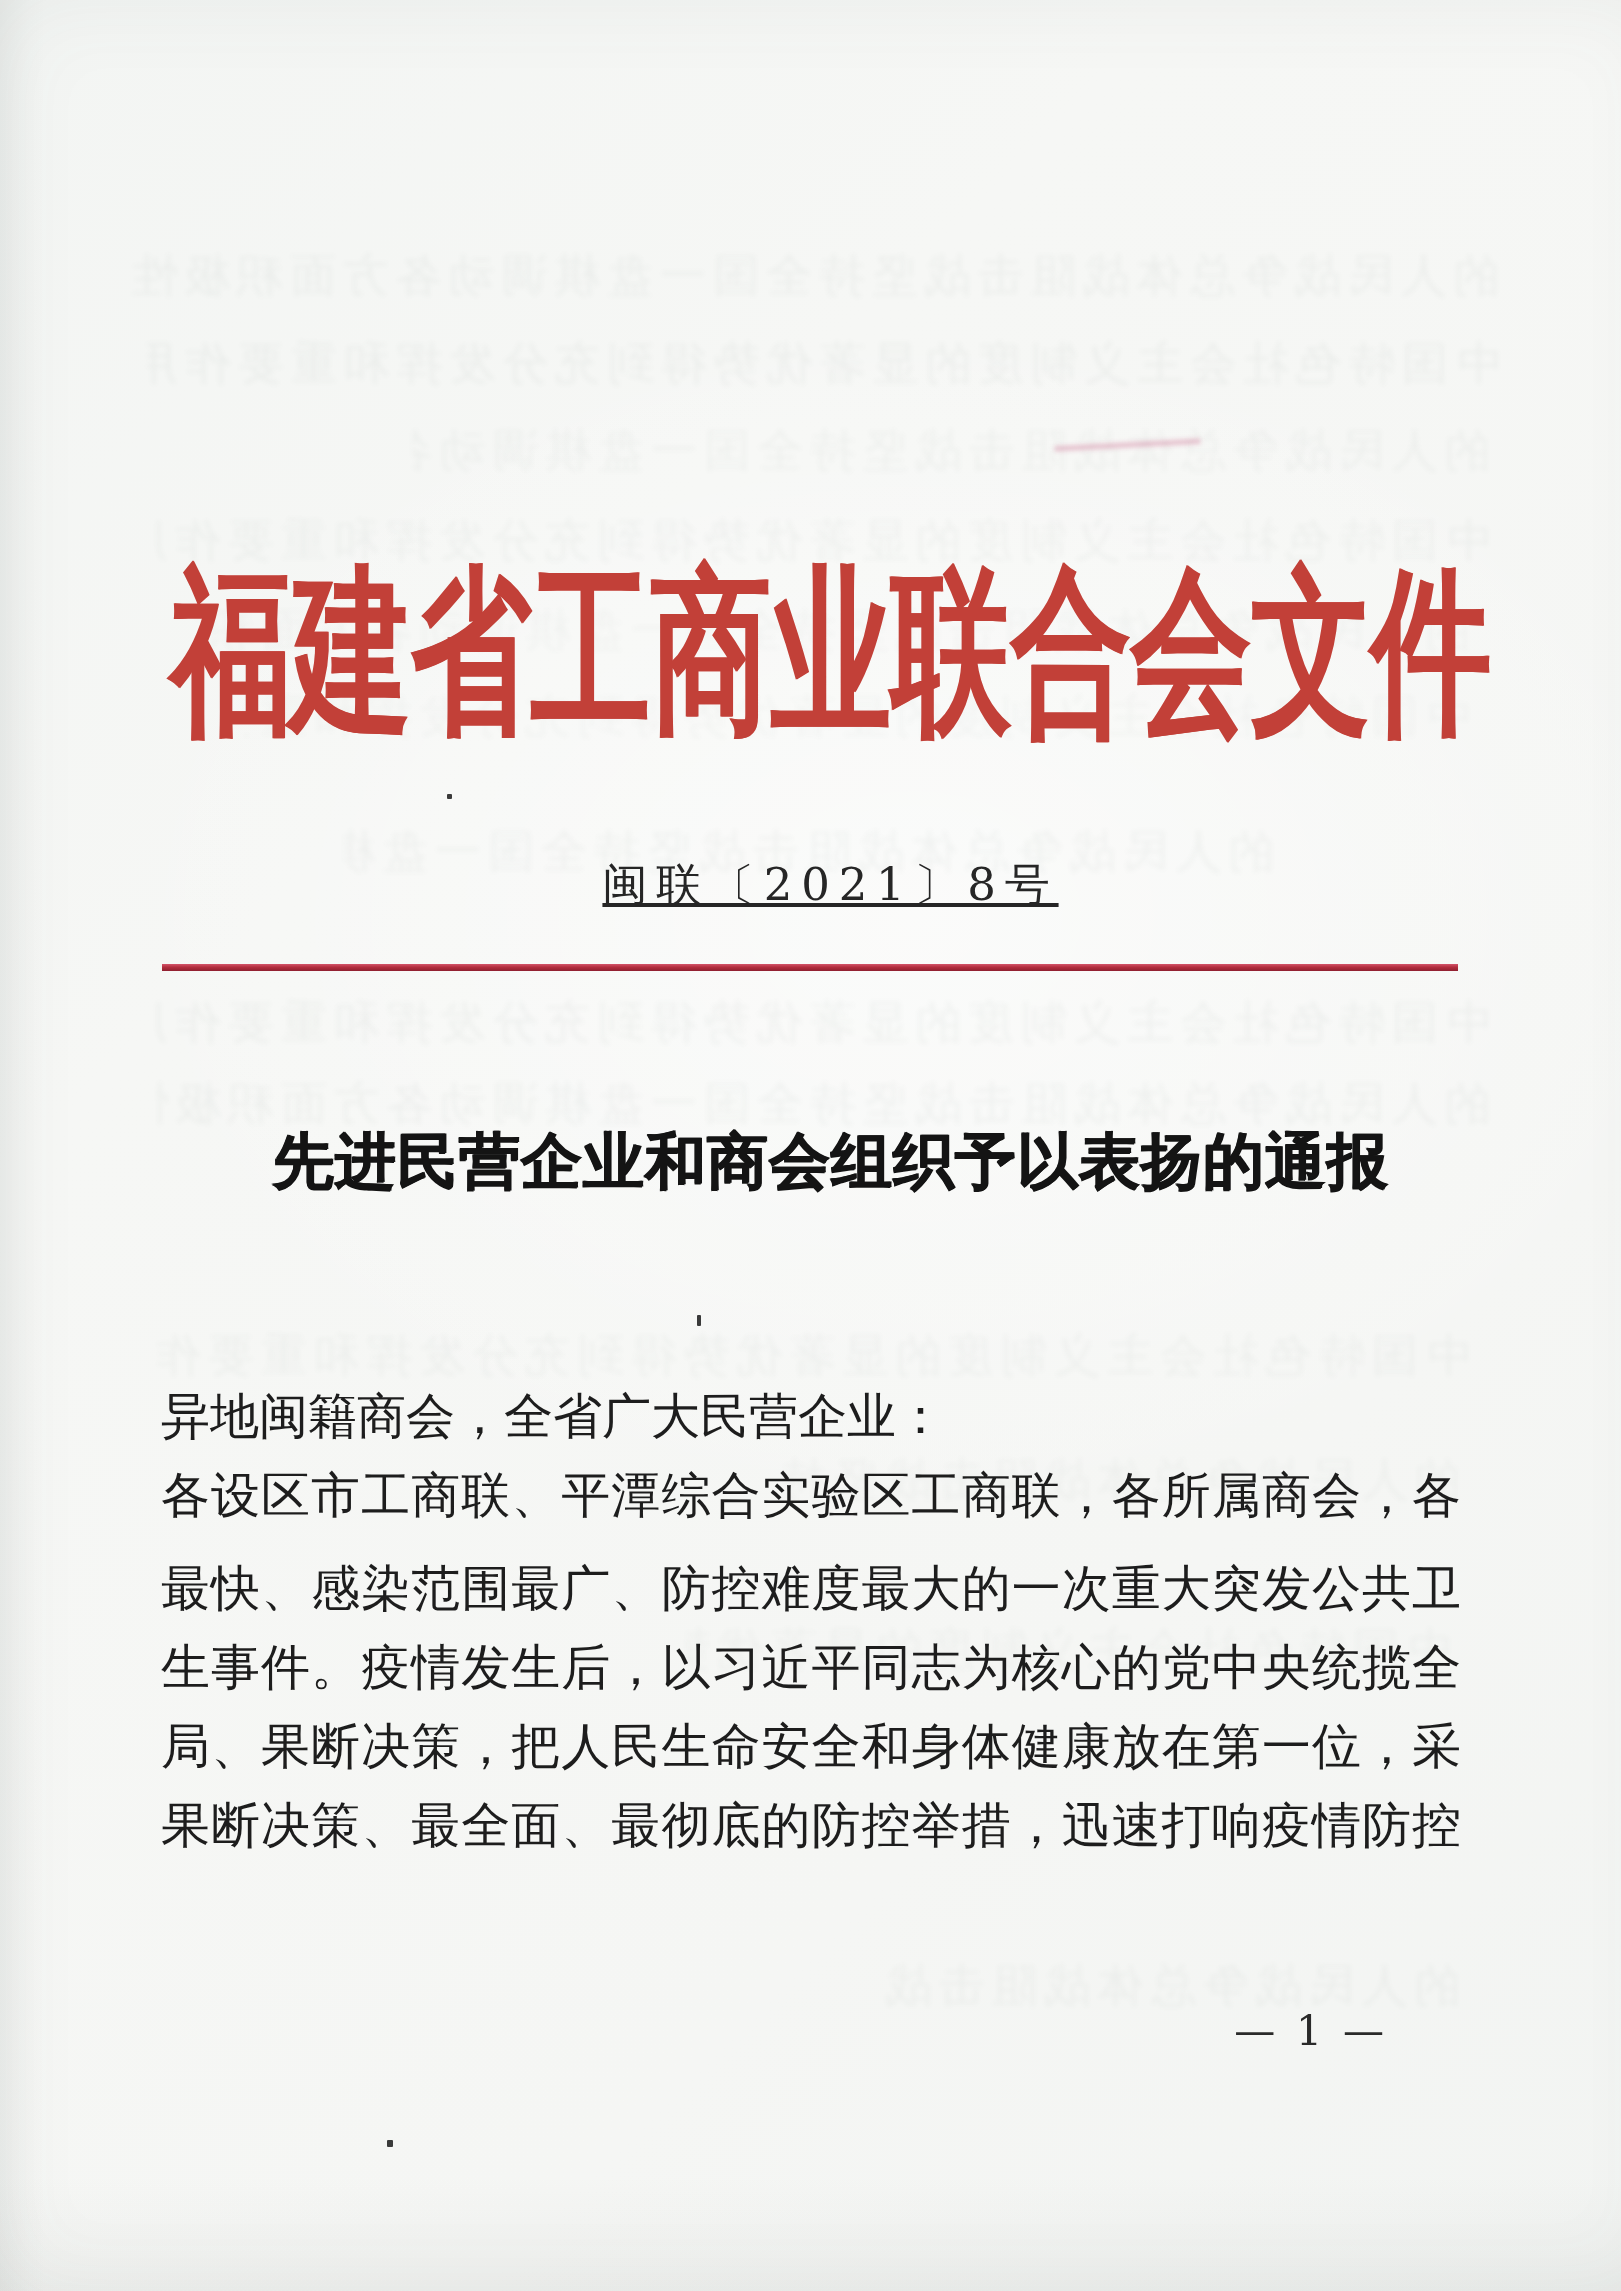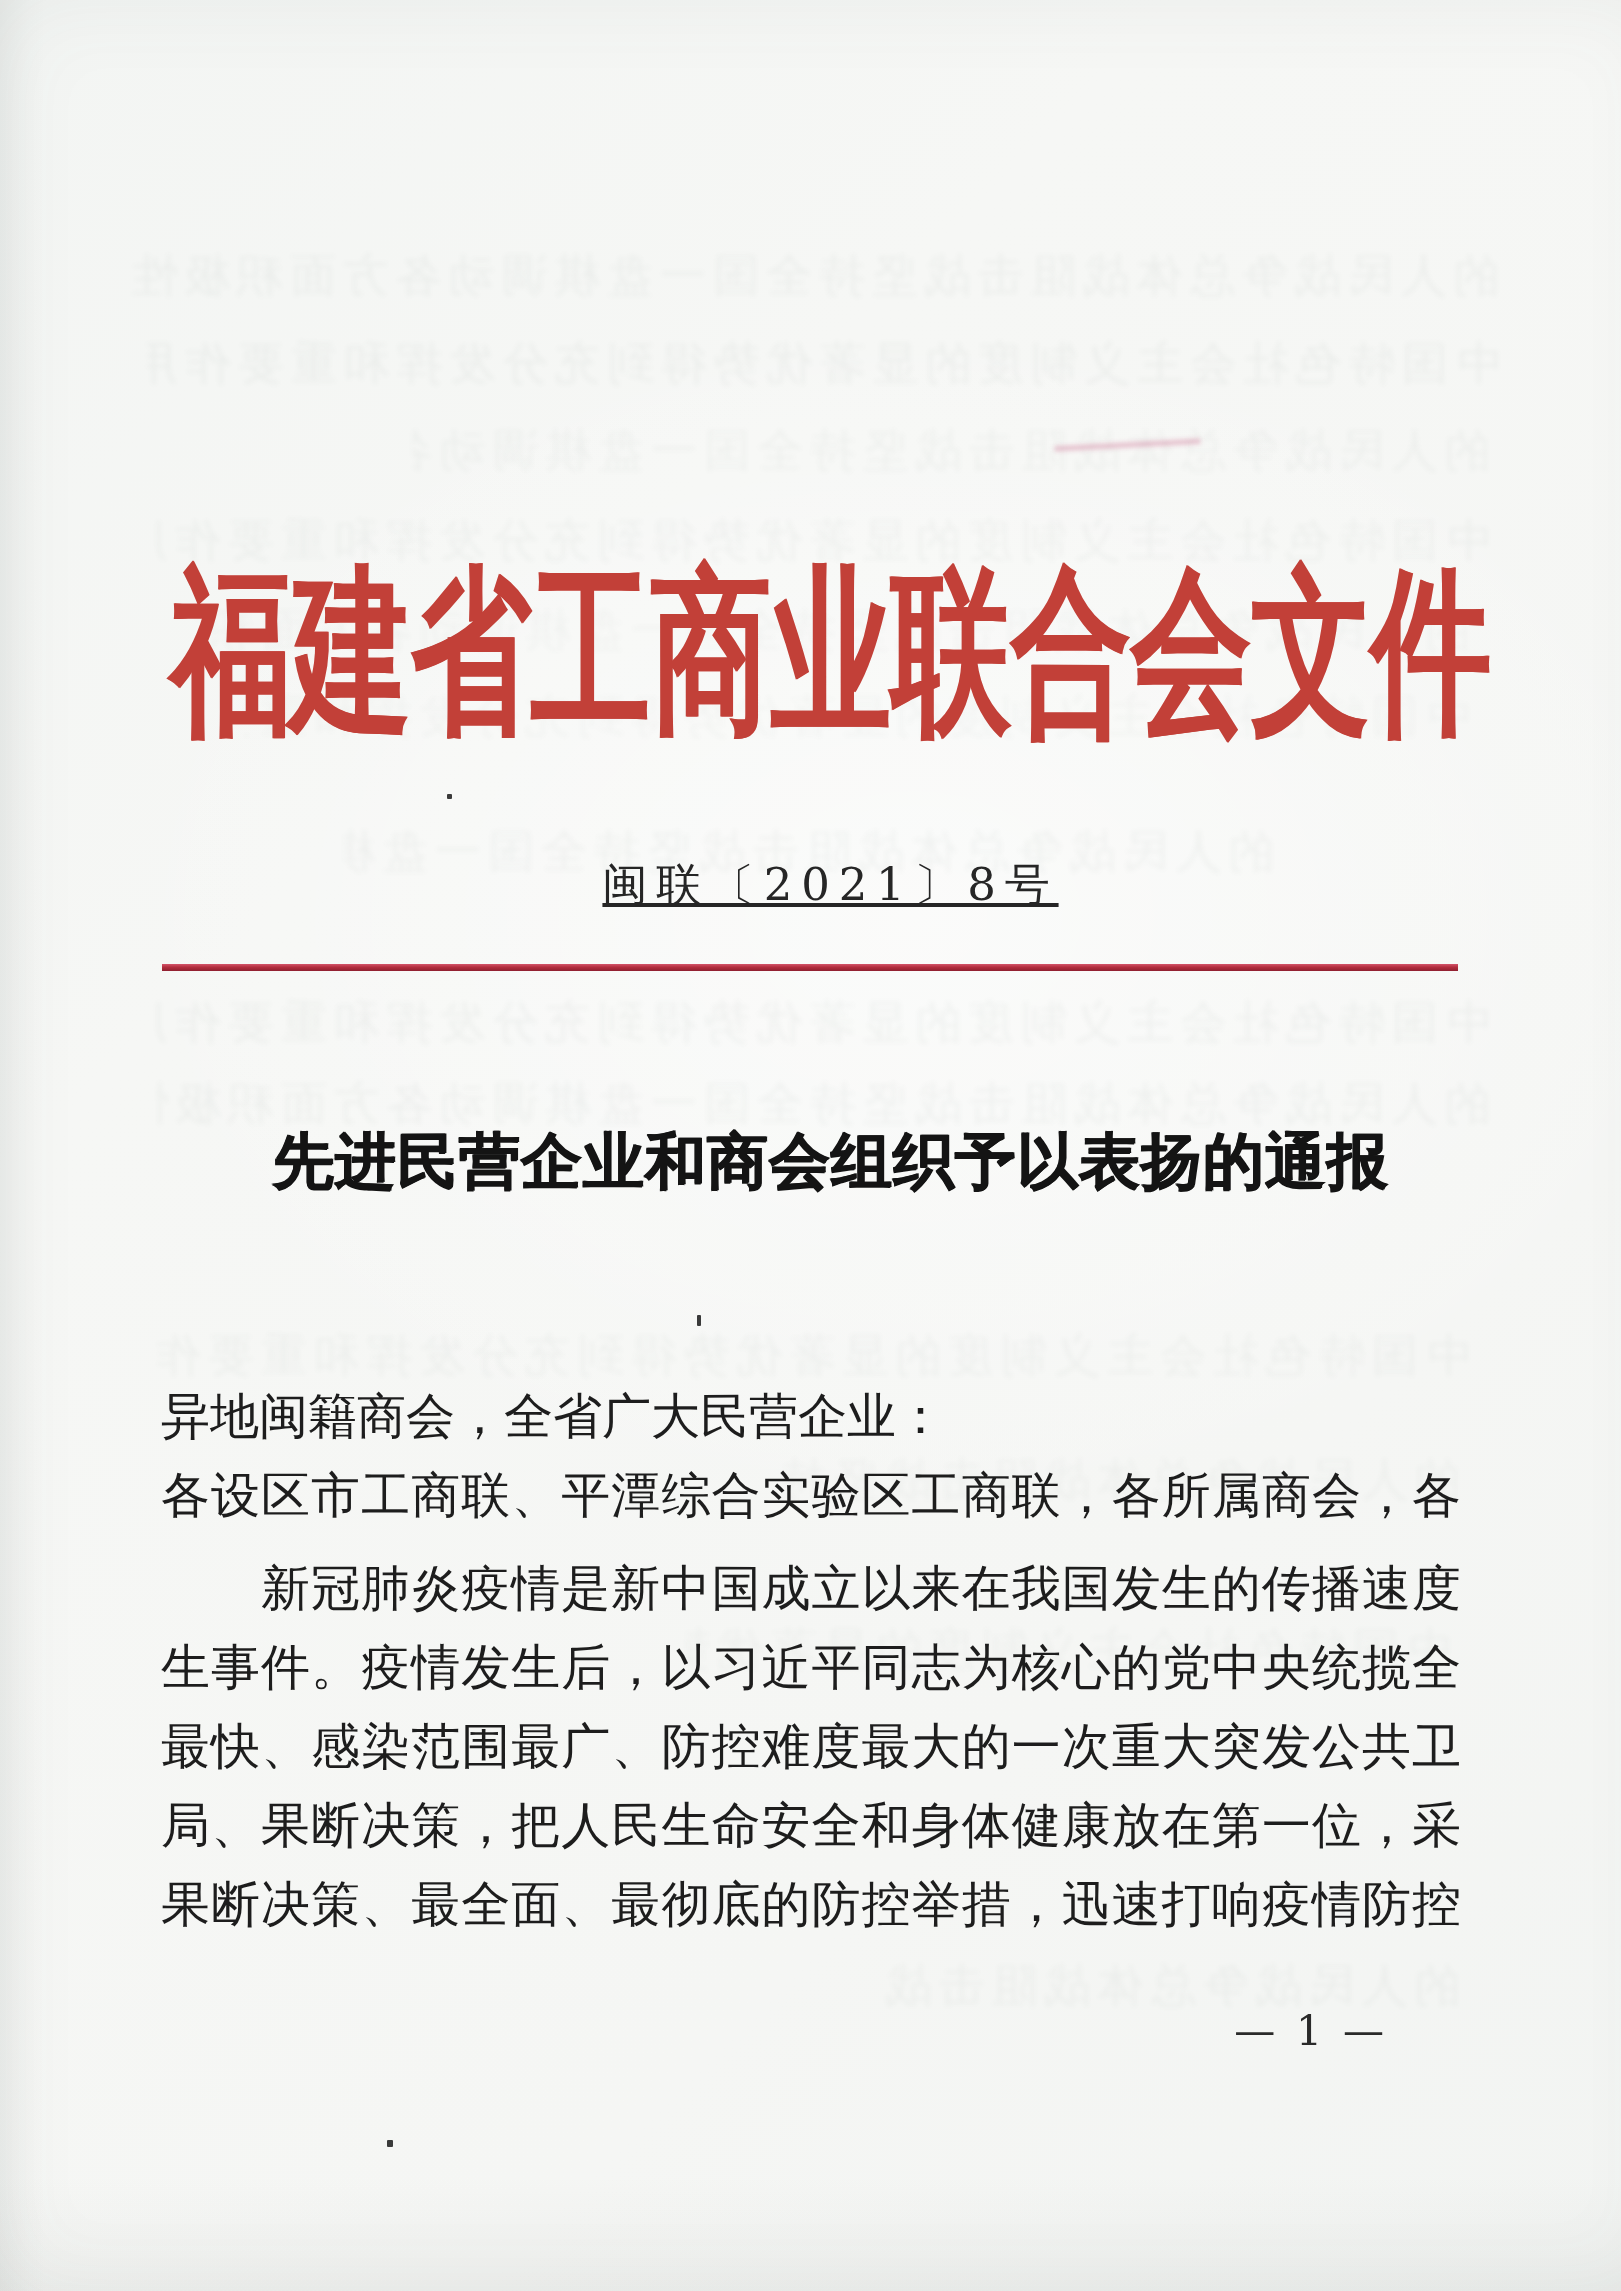--- a/index.html
+++ b/index.html
@@ -126,23 +126,22 @@
   <div class="red-rule"></div>
 
   <div class="doc-title">
     <div>先进民营企业和商会组织予以表扬的通报</div>
   </div>
 
   <div class="body-block">
     <div class="bline open-line">异地闽籍商会，全省广大民营企业：</div>
     <div class="bline">各设区市工商联、平潭综合实验区工商联，各所属商会，各</div>
     <div class="para2">
-      <div class="bline indent">新冠肺炎疫情是新中国成立以来在我国发生的传播速度</div>
+      <div class="bline">最快、感染范围最广、防控难度最大的一次重大突发公共卫</div>
       <div class="bline">生事件。疫情发生后，以习近平同志为核心的党中央统揽全</div>
-      <div class="bline">最快、感染范围最广、防控难度最大的一次重大突发公共卫</div>
       <div class="bline">局、果断决策，把人民生命安全和身体健康放在第一位，采</div>
       <div class="bline">果断决策、最全面、最彻底的防控举措，迅速打响疫情防控</div>
     </div>
   </div>
 
   <div class="page-number">— 1 —</div>
 
 </div>
 
 

